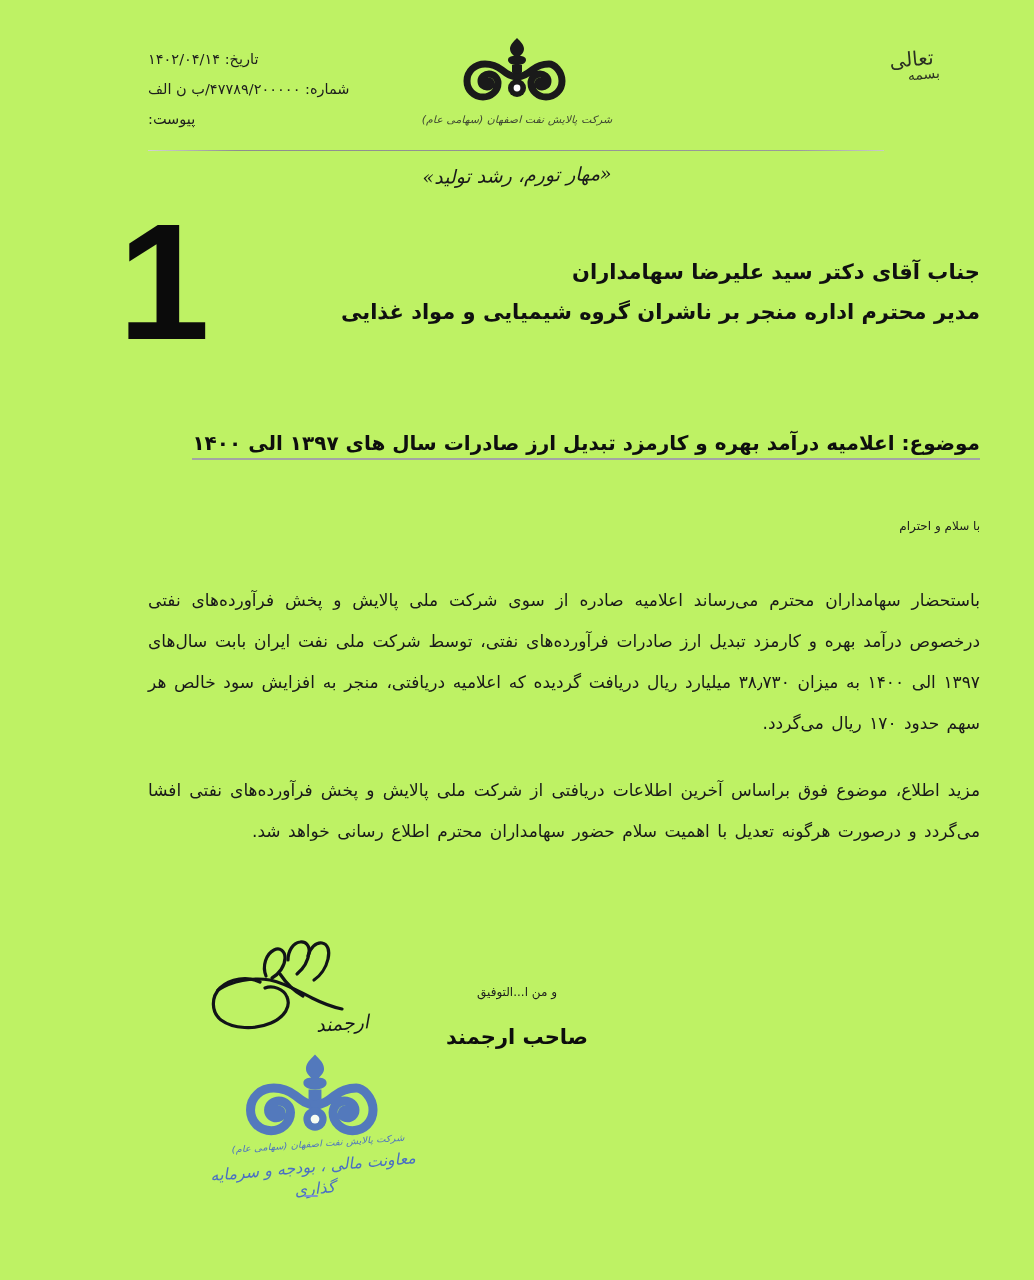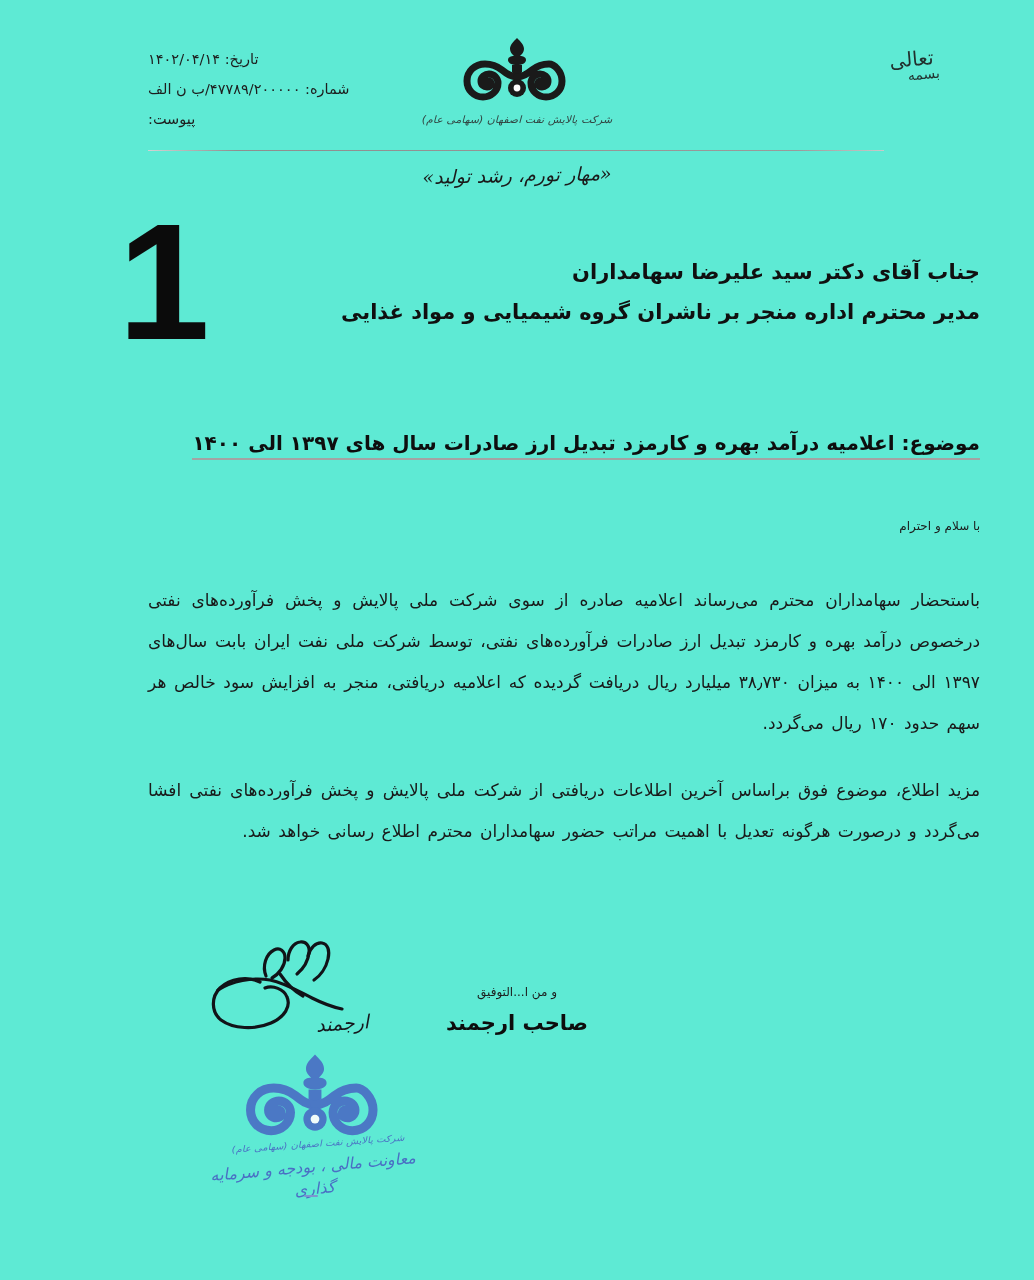--- a/index.html
+++ b/index.html
@@ -12,21 +12,21 @@
     height: 1280px;
     position: relative;
     overflow: hidden;
     font-family: "DejaVu Sans", "Liberation Sans", sans-serif;
     color: #131313;
   }
 
   .page {
     position: absolute;
     inset: 0;
-    background: #5eead4;
+    background: #bef264;
   }
 
   
   .letterhead {
     position: absolute;
     top: 0; left: 0; right: 0;
     height: 152px;
   }
 
   .meta-block {
@@ -189,20 +189,21 @@
     top: 978px;
     left: 0; right: 0;
     text-align: center;
   }
   .closing .tawfiq {
     font-size: 12px;
     color: #1c1c1c;
     line-height: 28px;
   }
   .closing .signer-name {
+    margin-top: 14px;
     font-size: 21px;
     font-weight: 700;
     color: #0d0d0d;
     line-height: 34px;
   }
   .closing .signer-title {
     margin-top: 6px;
     font-size: 20px;
     font-weight: 700;
     color: #0d0d0d;
@@ -330,21 +331,21 @@
   </div>
 
   <div class="subject">
     <span class="subject-text">موضوع: اعلامیه درآمد بهره و کارمزد تبدیل ارز صادرات سال های ۱۳۹۷ الی ۱۴۰۰</span>
   </div>
 
   <div class="greeting">با سلام و احترام</div>
 
   <div class="body-block">
     <p class="para">باستحضار سهامداران محترم می‌رساند اعلامیه صادره از سوی شرکت ملی پالایش و پخش فرآورده‌های نفتی درخصوص درآمد بهره و کارمزد تبدیل ارز صادرات فرآورده‌های نفتی، توسط شرکت ملی نفت ایران بابت سال‌های ۱۳۹۷ الی ۱۴۰۰ به میزان ۳۸٫۷۳۰ میلیارد ریال دریافت گردیده که اعلامیه دریافتی، منجر به افزایش سود خالص هر سهم حدود ۱۷۰ ریال می‌گردد.</p>
-    <p class="para last">مزید اطلاع، موضوع فوق براساس آخرین اطلاعات دریافتی از شرکت ملی پالایش و پخش فرآورده‌های نفتی افشا می‌گردد و درصورت هرگونه تعدیل با اهمیت مراتب حضور سهامداران محترم اطلاع رسانی خواهد شد.</p>
+    <p class="para last">مزید اطلاع، موضوع فوق براساس آخرین اطلاعات دریافتی از شرکت ملی پالایش و پخش فرآورده‌های نفتی افشا می‌گردد و درصورت هرگونه تعدیل با اهمیت سلام حضور سهامداران محترم اطلاع رسانی خواهد شد.</p>
   </div>
 
   <div class="signature">
     <svg width="235" height="118" viewBox="0 0 235 118">
       <g fill="none" stroke="#111318" stroke-width="3.2" stroke-linecap="round" stroke-linejoin="round">
         <path d="M72 52c-12-6-30-4-40 6-9 9-9 24 1 32 12 9 34 10 50 3 14-6 20-17 16-26-3-8-14-12-22-9"></path>
         <path d="M30 60c14-9 34-13 52-10 15 3 28 11 42 18 10 5 20 9 30 11"></path>
         <path d="M78 46c-4-10 0-22 8-26 6-3 11 1 11 8 0 8-6 16-13 20"></path>
         <path d="M100 30c0-9 5-17 12-18 6-1 10 4 9 11-1 8-6 16-12 21"></path>
         <path d="M120 26c2-8 8-14 14-13 6 1 8 8 6 16-2 9-8 17-14 21"></path>

